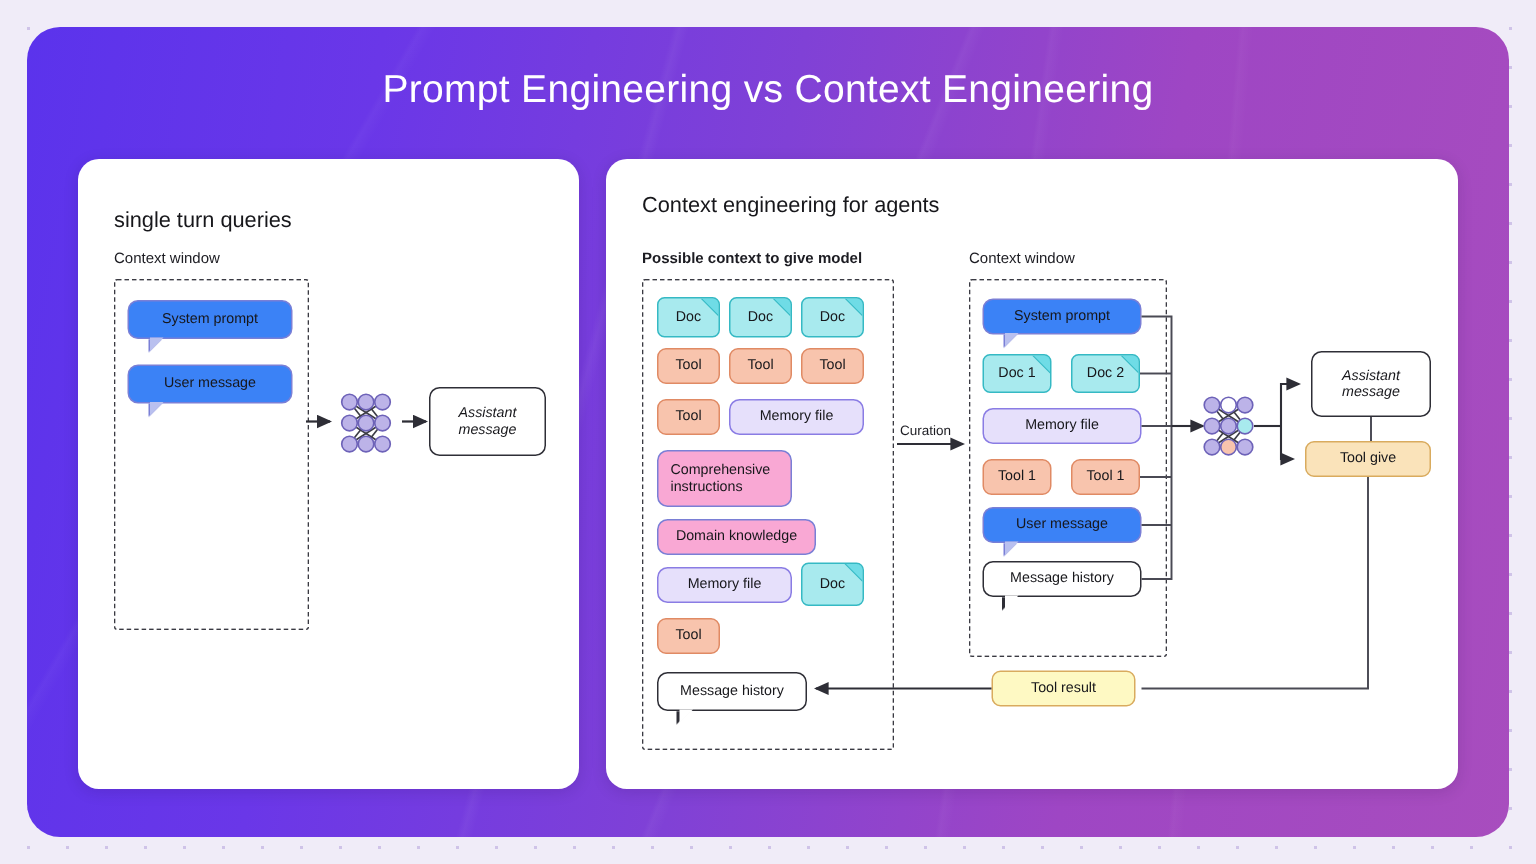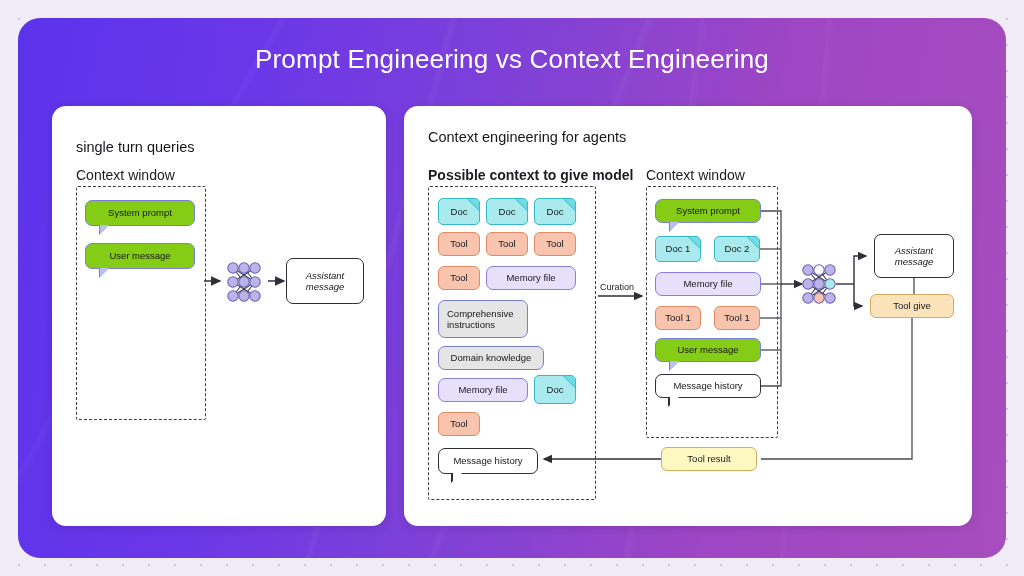--- a/index.html
+++ b/index.html
@@ -39,36 +39,36 @@
   .card{
     position:absolute;background:#ffffff;border-radius:14px;
     box-shadow:0 2px 10px rgba(30,10,60,.14);
   }
   #left-card{left:52px;top:106px;width:334px;height:420px;}
   #right-card{left:404px;top:106px;width:568px;height:420px;}
 
   .card-title{
     position:absolute;color:#17171b;font-size:14.5px;font-weight:400;line-height:18px;
   }
-  .small-label{position:absolute;color:#1c1c22;font-size:14px;font-weight:400;}
+  .small-label{position:absolute;color:#1c1c22;font-size:10px;font-weight:400;}
 
   .dashed-box{
     position:absolute;border:1.6px dashed #3a3a42;border-radius:2px;
     background:transparent;
   }
 
   
   .node{
     position:absolute;box-sizing:border-box;
     display:flex;align-items:center;justify-content:center;text-align:center;
     font-size:9.5px;color:#17171b;line-height:11.5px;
     border-radius:6px;border:1.3px solid #6c6cd8;
     background:#b9bff0;padding:2px 4px;
   }
-  .bubble{background:#84cc16;border:1.3px solid #7a7fd6;border-radius:7px;}
+  .bubble{background:#3b82f6;border:1.3px solid #7a7fd6;border-radius:7px;}
   .bubble::after{
     content:"";position:absolute;left:14px;bottom:-9px;
     width:0;height:0;
     border-left:9px solid #b9c0ef;
     border-bottom:9px solid transparent;
     filter:drop-shadow(-1px 1px 0 #7a7fd6);
   }
   .bubble-white{background:#ffffff;border:1.4px solid #2e2e36;border-radius:7px;}
   .bubble-white::after{
     content:"";position:absolute;left:14px;bottom:-9px;
@@ -88,21 +88,21 @@
   }
   .doc::before{
     content:"";position:absolute;right:0;top:0;
     border-left:12px solid transparent;
     border-top:12px solid #35b9c4;
     z-index:-0;
   }
   .doc .doclbl{position:relative;z-index:1;}
   .tool{background:#f8c4ad;border:1.3px solid #e08a64;border-radius:6px;}
   .memory{background:#e6e0fb;border:1.3px solid #8a7ce4;border-radius:7px;}
-  .instr{background:#e5e5e5;border:1.3px solid #7a7fd6;border-radius:7px;}
+  .instr{background:#f9a8d4;border:1.3px solid #7a7fd6;border-radius:7px;}
   .plain-box{background:#ffffff;border:1.4px solid #2e2e36;border-radius:7px;font-style:italic;}
 
   
   .ovl{position:absolute;left:0;top:0;pointer-events:none;}
 </style>
 </head>
 <body>
 
 <div id="dot-bg"></div>
 

